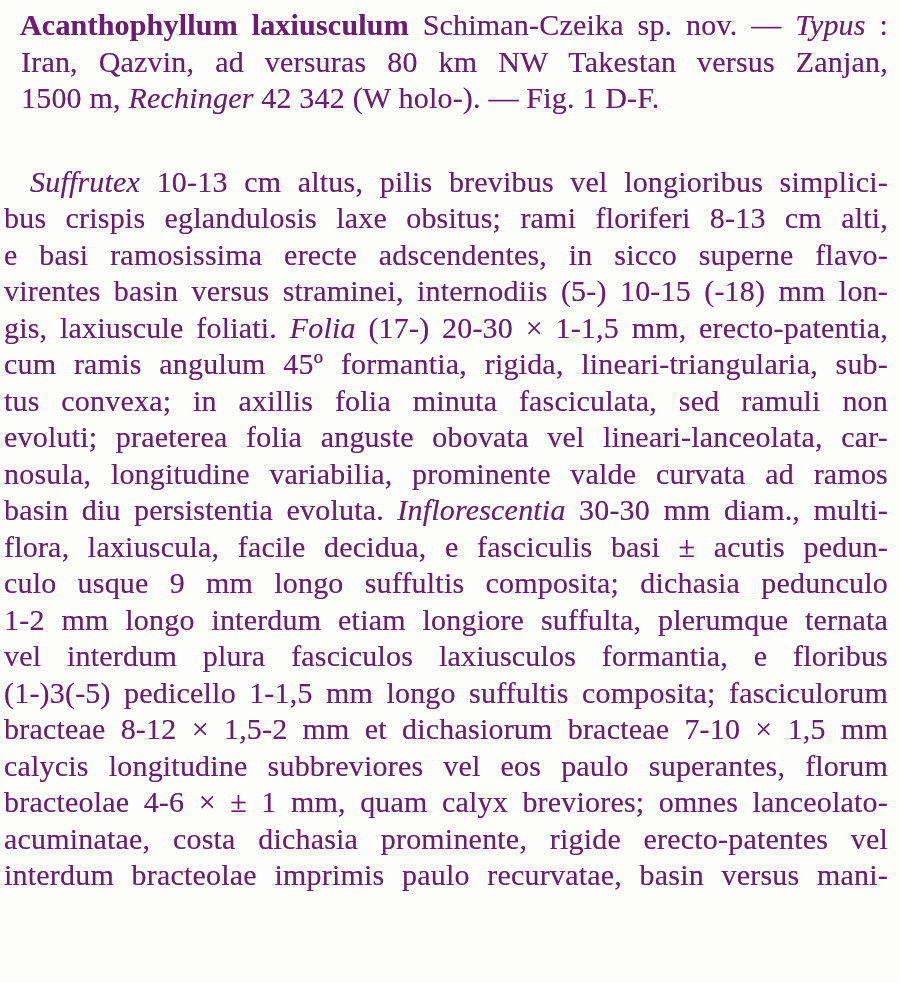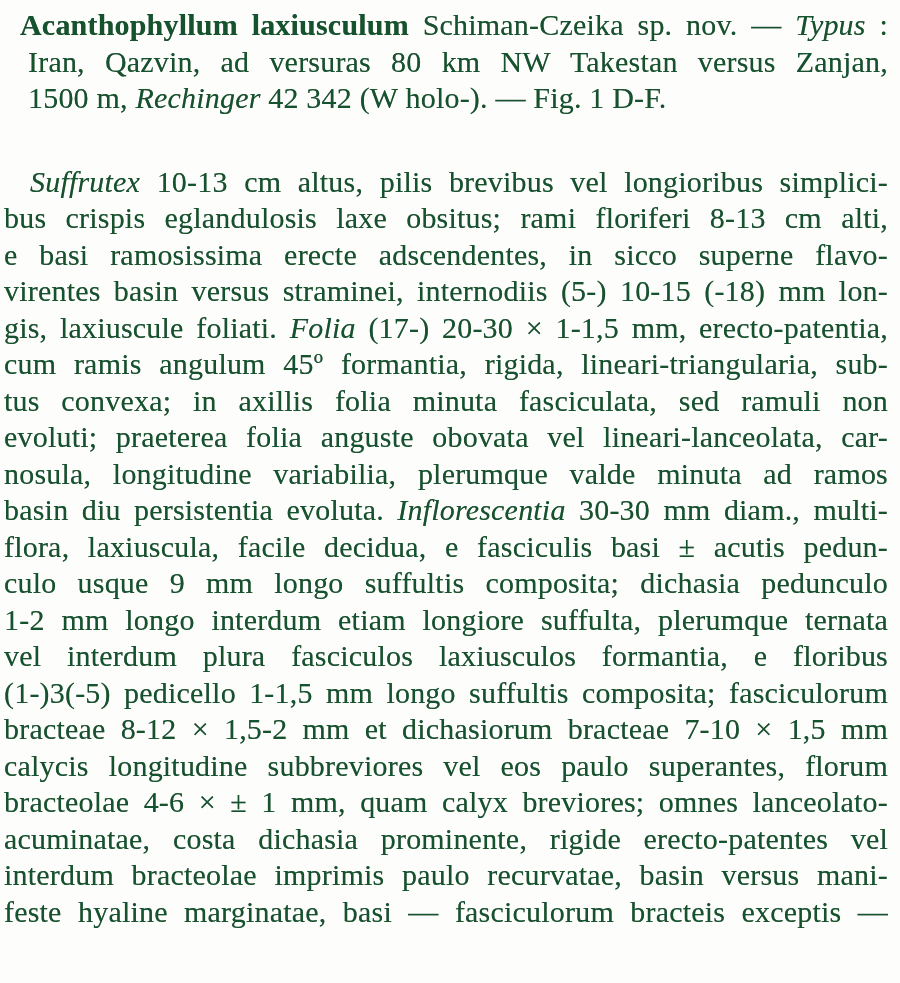--- a/index.html
+++ b/index.html
@@ -9,21 +9,21 @@
     background: #e8e8e6;
   }
   .page {
     position: relative;
     width: 900px;
     height: 983px;
     margin: 0 auto;
     background: #fdfdfb;
     box-sizing: border-box;
     padding: 7px 12px 0 4px;
-    color: #14532d;
+    color: #701a75;
     font-family: "Liberation Serif", "DejaVu Serif", serif;
     font-size: 30px;
     line-height: 36.5px;
     letter-spacing: 0.2px;
     text-shadow: 0 0 0.5px rgba(10,10,10,0.45);
     overflow: hidden;
   }
   .para { margin: 0; }
   .para.description { margin-top: 47px; }
   .line {
@@ -31,21 +31,21 @@
     text-align-last: justify;
     -moz-text-align-last: justify;
     text-justify: inter-word;
     white-space: normal;
   }
   .line.no-just {
     text-align-last: left;
     -moz-text-align-last: left;
   }
   .line.hang-first   { margin-left: 16px; }
-  .line.hang-cont    { margin-left: 24px; }
+  .line.hang-cont    { margin-left: 17px; }
   .line.indent-first { margin-left: 26px; }
   .seg.normal { font-weight: 400; font-style: normal; }
   .seg.bold   { font-weight: 700; font-style: normal; }
   .seg.italic { font-weight: 400; font-style: italic; }
 </style>
 </head>
 <body>
 
 <div class="page">
   <div id="text-root">
@@ -56,28 +56,27 @@
       </div>
       <div class="para description">
         <div class="line indent-first"><span class="seg italic">Suffrutex</span><span class="seg normal"> 10-13 cm altus, pilis brevibus vel longioribus simplici-</span></div>
         <div class="line"><span class="seg normal">bus crispis eglandulosis laxe obsitus; rami floriferi 8-13 cm alti,</span></div>
         <div class="line"><span class="seg normal">e basi ramosissima erecte adscendentes, in sicco superne flavo-</span></div>
         <div class="line"><span class="seg normal">virentes basin versus straminei, internodiis (5-) 10-15 (-18) mm lon-</span></div>
         <div class="line"><span class="seg normal">gis, laxiuscule foliati. </span><span class="seg italic">Folia</span><span class="seg normal"> (17-) 20-30 × 1-1,5 mm, erecto-patentia,</span></div>
         <div class="line"><span class="seg normal">cum ramis angulum 45º formantia, rigida, lineari-triangularia, sub-</span></div>
         <div class="line"><span class="seg normal">tus convexa; in axillis folia minuta fasciculata, sed ramuli non</span></div>
         <div class="line"><span class="seg normal">evoluti; praeterea folia anguste obovata vel lineari-lanceolata, car-</span></div>
-        <div class="line"><span class="seg normal">nosula, longitudine variabilia, plerumque valde minuta ad ramos</span></div>
+        <div class="line"><span class="seg normal">nosula, longitudine variabilia, prominente valde curvata ad ramos</span></div>
         <div class="line"><span class="seg normal">basin diu persistentia evoluta. </span><span class="seg italic">Inflorescentia</span><span class="seg normal"> 30-30 mm diam., multi-</span></div>
         <div class="line"><span class="seg normal">flora, laxiuscula, facile decidua, e fasciculis basi ± acutis pedun-</span></div>
         <div class="line"><span class="seg normal">culo usque 9 mm longo suffultis composita; dichasia pedunculo</span></div>
         <div class="line"><span class="seg normal">1-2 mm longo interdum etiam longiore suffulta, plerumque ternata</span></div>
         <div class="line"><span class="seg normal">vel interdum plura fasciculos laxiusculos formantia, e floribus</span></div>
         <div class="line"><span class="seg normal">(1-)3(-5) pedicello 1-1,5 mm longo suffultis composita; fasciculorum</span></div>
         <div class="line"><span class="seg normal">bracteae 8-12 × 1,5-2 mm et dichasiorum bracteae 7-10 × 1,5 mm</span></div>
         <div class="line"><span class="seg normal">calycis longitudine subbreviores vel eos paulo superantes, florum</span></div>
         <div class="line"><span class="seg normal">bracteolae 4-6 × ± 1 mm, quam calyx breviores; omnes lanceolato-</span></div>
         <div class="line"><span class="seg normal">acuminatae, costa dichasia prominente, rigide erecto-patentes vel</span></div>
         <div class="line"><span class="seg normal">interdum bracteolae imprimis paulo recurvatae, basin versus mani-</span></div>
-        <div class="line"><span class="seg normal">feste hyaline marginatae, basi — fasciculorum bracteis exceptis —</span></div>
       </div>
     </div>
 </div>
 
 </body></html>

